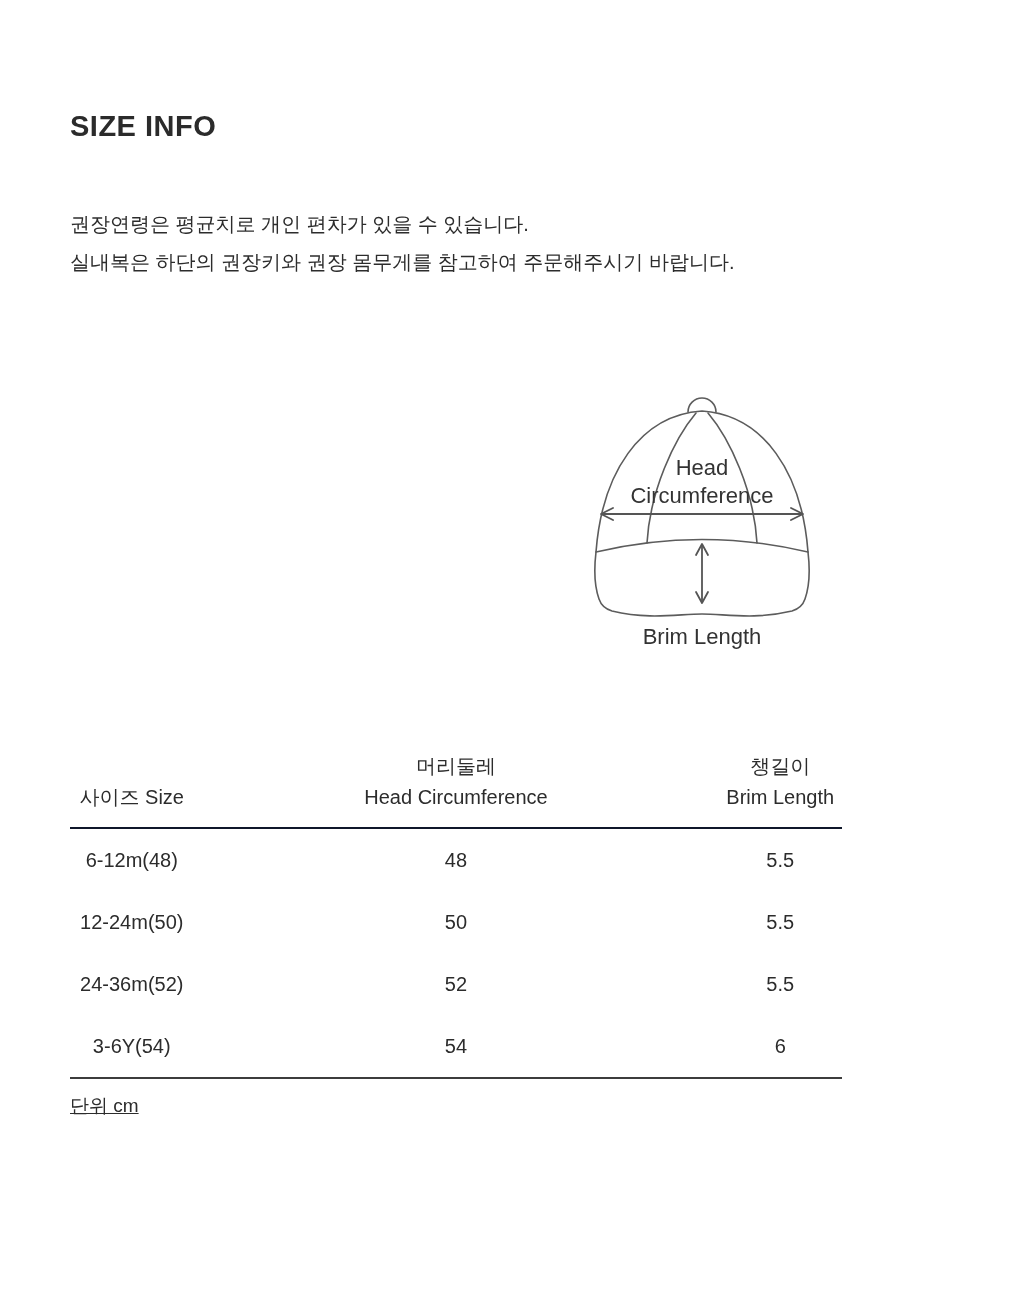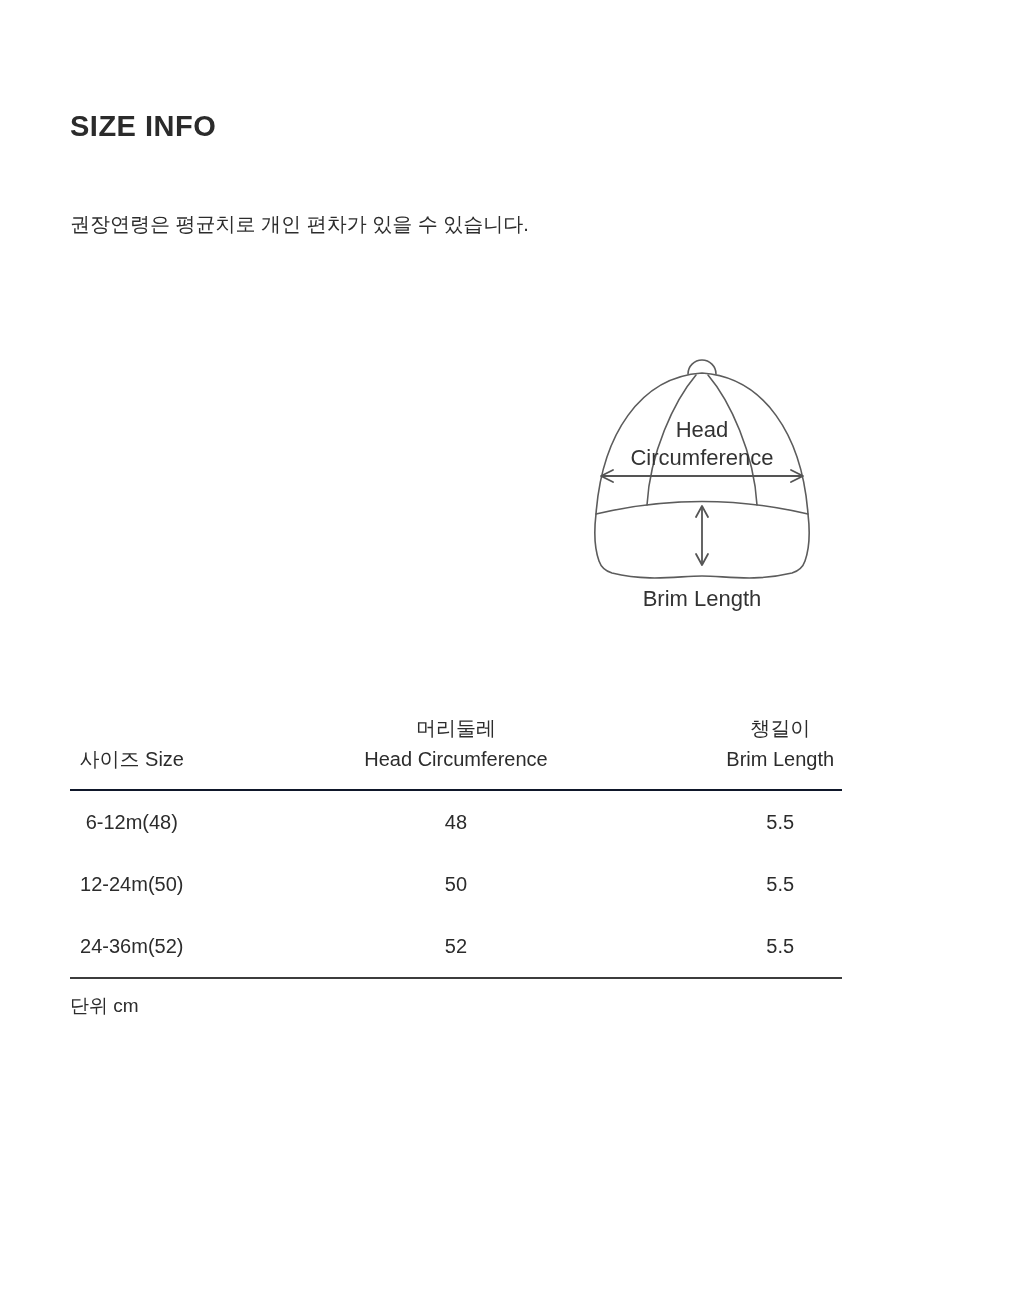--- a/index.html
+++ b/index.html
@@ -78,32 +78,34 @@
   }
   .size-table tbody tr:first-child td {
   }
   .size-table tbody tr:last-child td {
     border-bottom: 2px solid #3c3c3c;
   }
   .unit-note {
     padding-top: 14px;
     font-size: 19px;
     color: #2c2c2c;
+    text-decoration: underline;
   }
 </style>
 </head>
 <body>
 
 <div class="page">
   <div class="inner">
 
     <h1 class="title">SIZE INFO</h1>
 
     <div class="notes">
       <div>권장연령은 평균치로 개인 편차가 있을 수 있습니다.</div>
+      <div>실내복은 하단의 권장키와 권장 몸무게를 참고하여 주문해주시기 바랍니다.</div>
     </div>
 
     <div class="diagram-wrap">
       <svg width="280" height="280" viewBox="0 0 280 280">
 
         <path class="cap-line" d="M 126,33 A 14,14 0 0 1 154,33"></path>
 
         <path class="cap-line" d="M 140,32
                  C 78,36 40,94 34,173
                  C 32,190 32,206 37,220
@@ -167,19 +169,24 @@
         <tr>
           <td>12-24m(50)</td>
           <td>50</td>
           <td>5.5</td>
         </tr>
         <tr>
           <td>24-36m(52)</td>
           <td>52</td>
           <td>5.5</td>
         </tr>
+        <tr>
+          <td>3-6Y(54)</td>
+          <td>54</td>
+          <td>6</td>
+        </tr>
       </tbody>
     </table>
 
     <div class="unit-note">단위 cm</div>
 
   </div>
 </div>
 
 </body></html>

